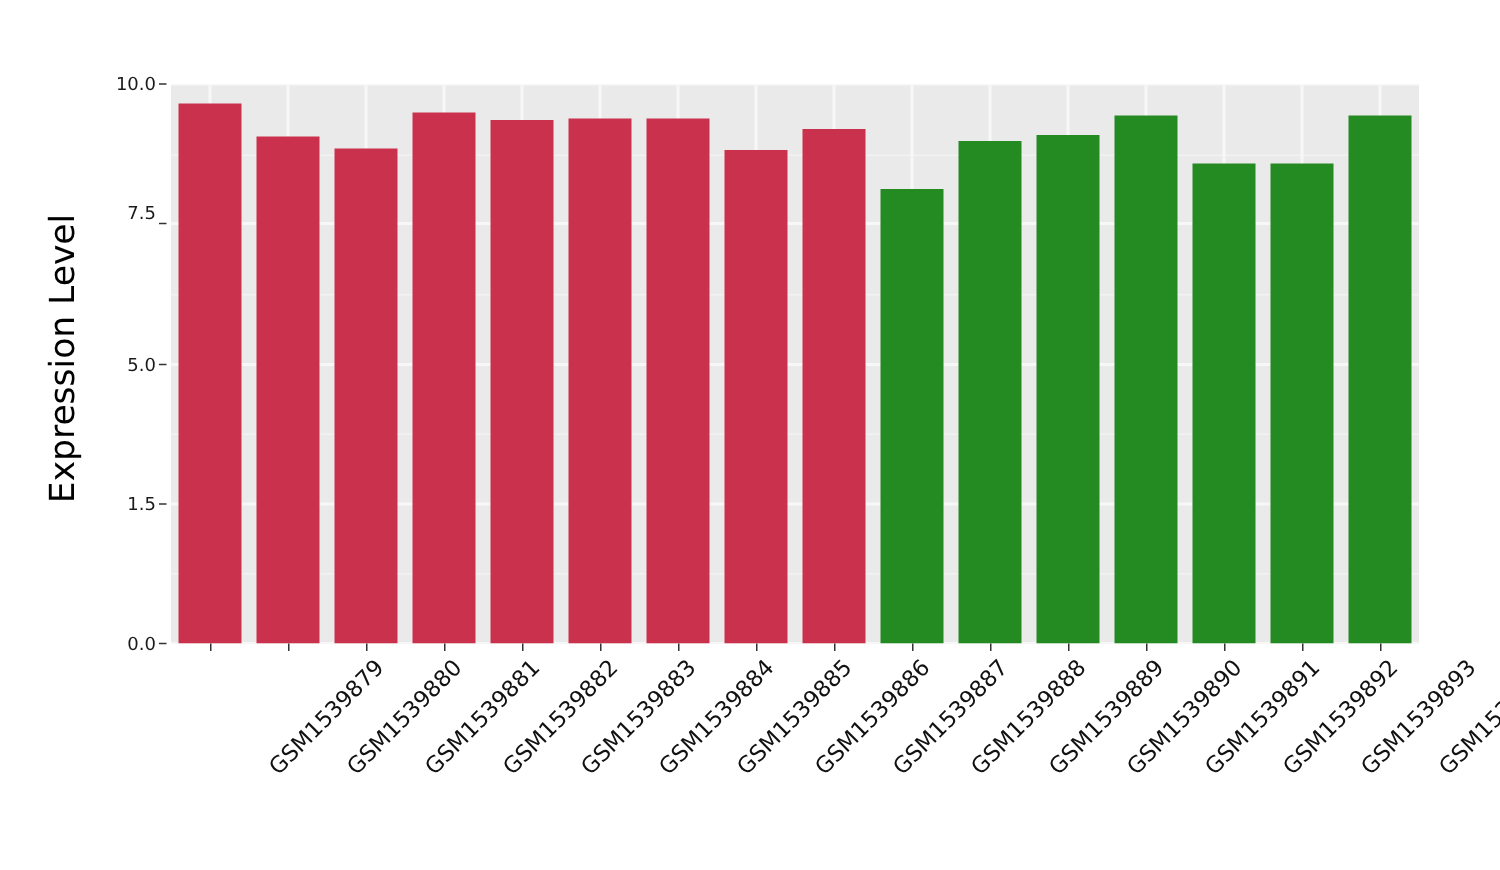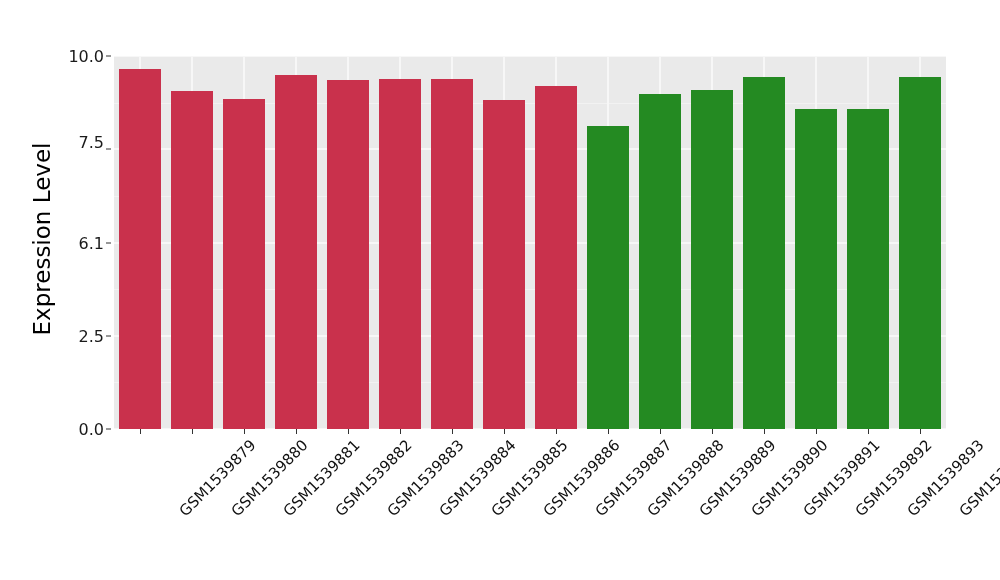--- a/index.html
+++ b/index.html
@@ -37,21 +37,21 @@
     white-space: nowrap;
     letter-spacing: 0px;
   }
 
   
   .y-tick-label {
     position: absolute;
     right: 0;
     width: 58px;
     text-align: right;
-    font-size: 16px;
+    font-size: 12px;
     color: #1a1a1a;
     transform: translateY(-50%);
   }
   .y-ticks {
     position: absolute;
     left: 46px;
     top: 0;
     width: 58px;
     height: 580px;
   }
@@ -137,23 +137,23 @@
 </head>
 <body>
 
 <div id="chart-root">
 
   <div class="y-axis-title">Expression Level</div>
 
   <div class="y-ticks" id="y-axis">
       <div class="y-tick-label" style="top: 429px;">0.0</div>
       <div class="y-tick-mark" style="top: 429px;"></div>
-      <div class="y-tick-label" style="top: 335.75px;">2.5</div>
+      <div class="y-tick-label" style="top: 335.75px;">1.5</div>
       <div class="y-tick-mark" style="top: 335.75px;"></div>
-      <div class="y-tick-label" style="top: 242.5px;">6.1</div>
+      <div class="y-tick-label" style="top: 242.5px;">5.0</div>
       <div class="y-tick-mark" style="top: 242.5px;"></div>
       <div class="y-tick-label" style="top: 142px;">7.5</div>
       <div class="y-tick-mark" style="top: 149.25px;"></div>
       <div class="y-tick-label" style="top: 56px;">10.0</div>
       <div class="y-tick-mark" style="top: 56px;"></div>
     </div>
 
   <div class="panel" id="panel">
       <div class="gridline-minor" style="top: 326.375px;"></div>
       <div class="gridline-minor" style="top: 233.125px;"></div>

